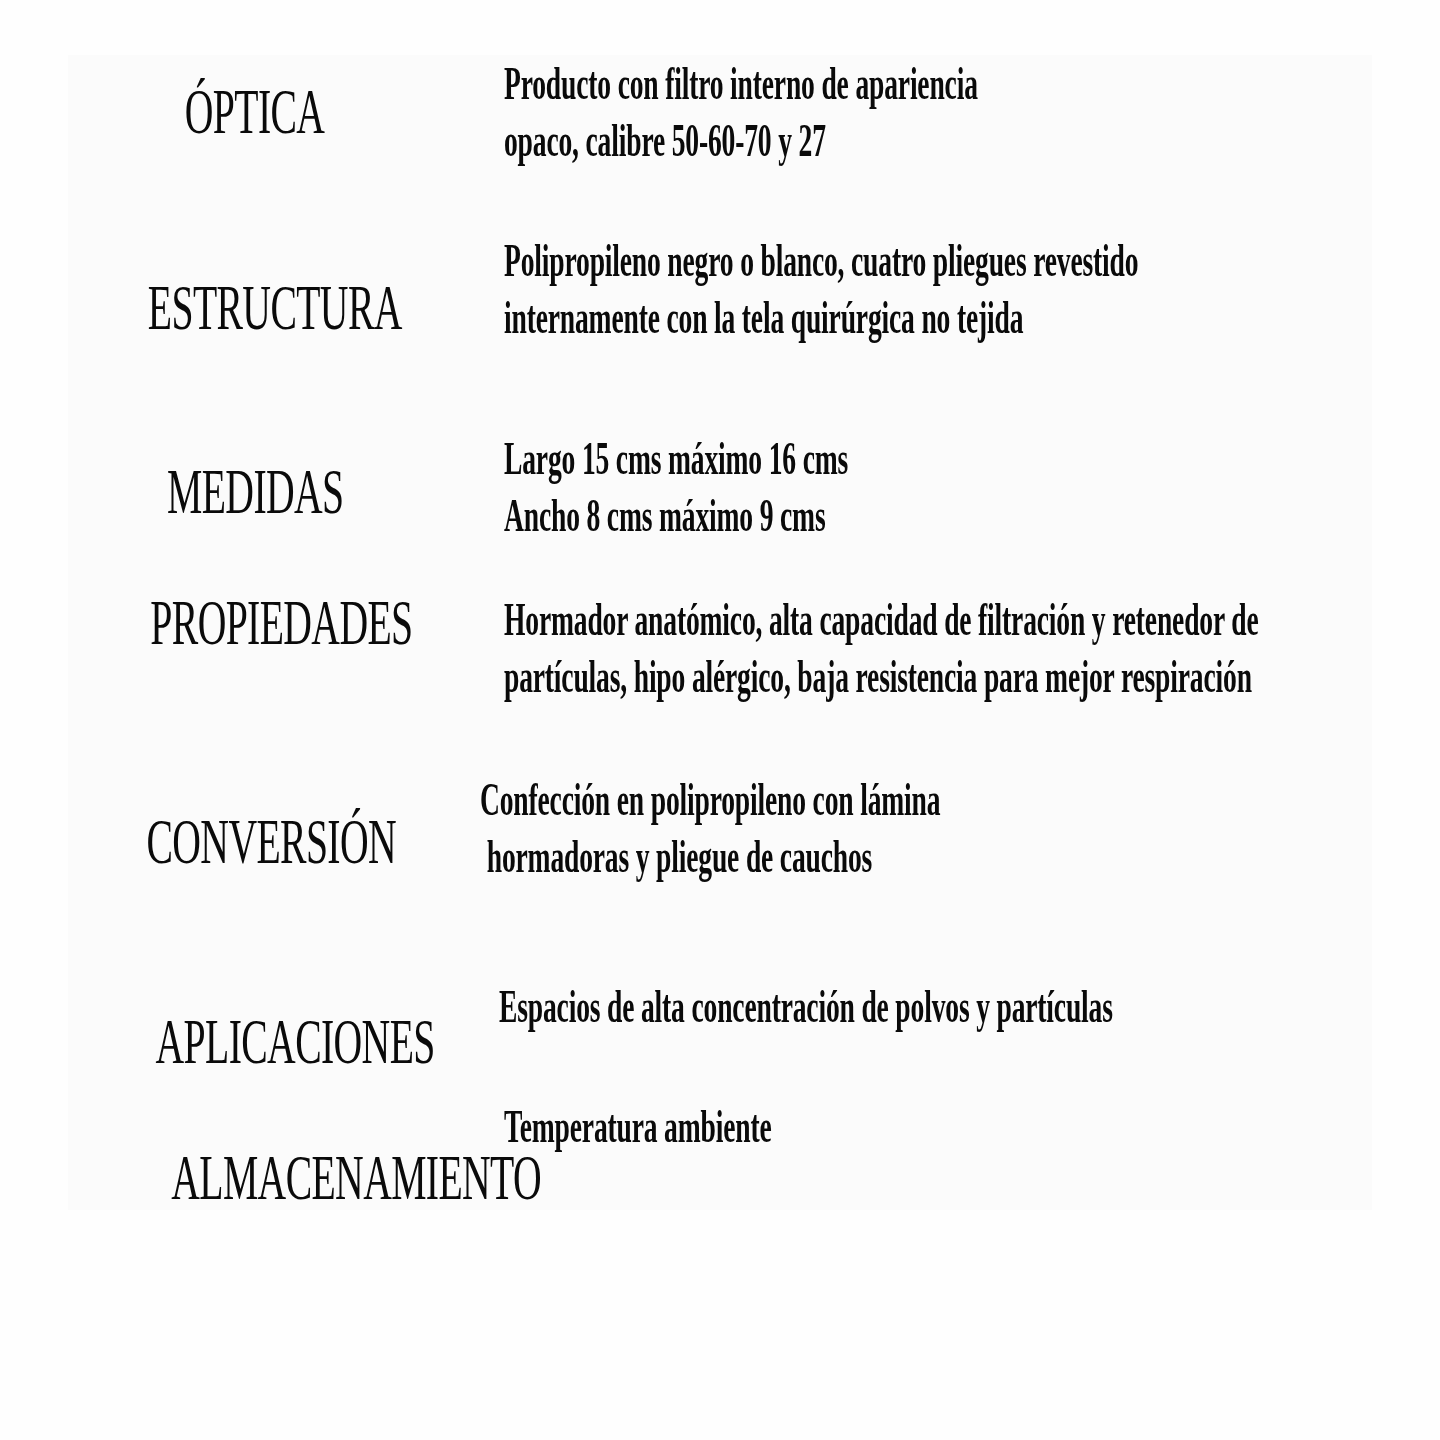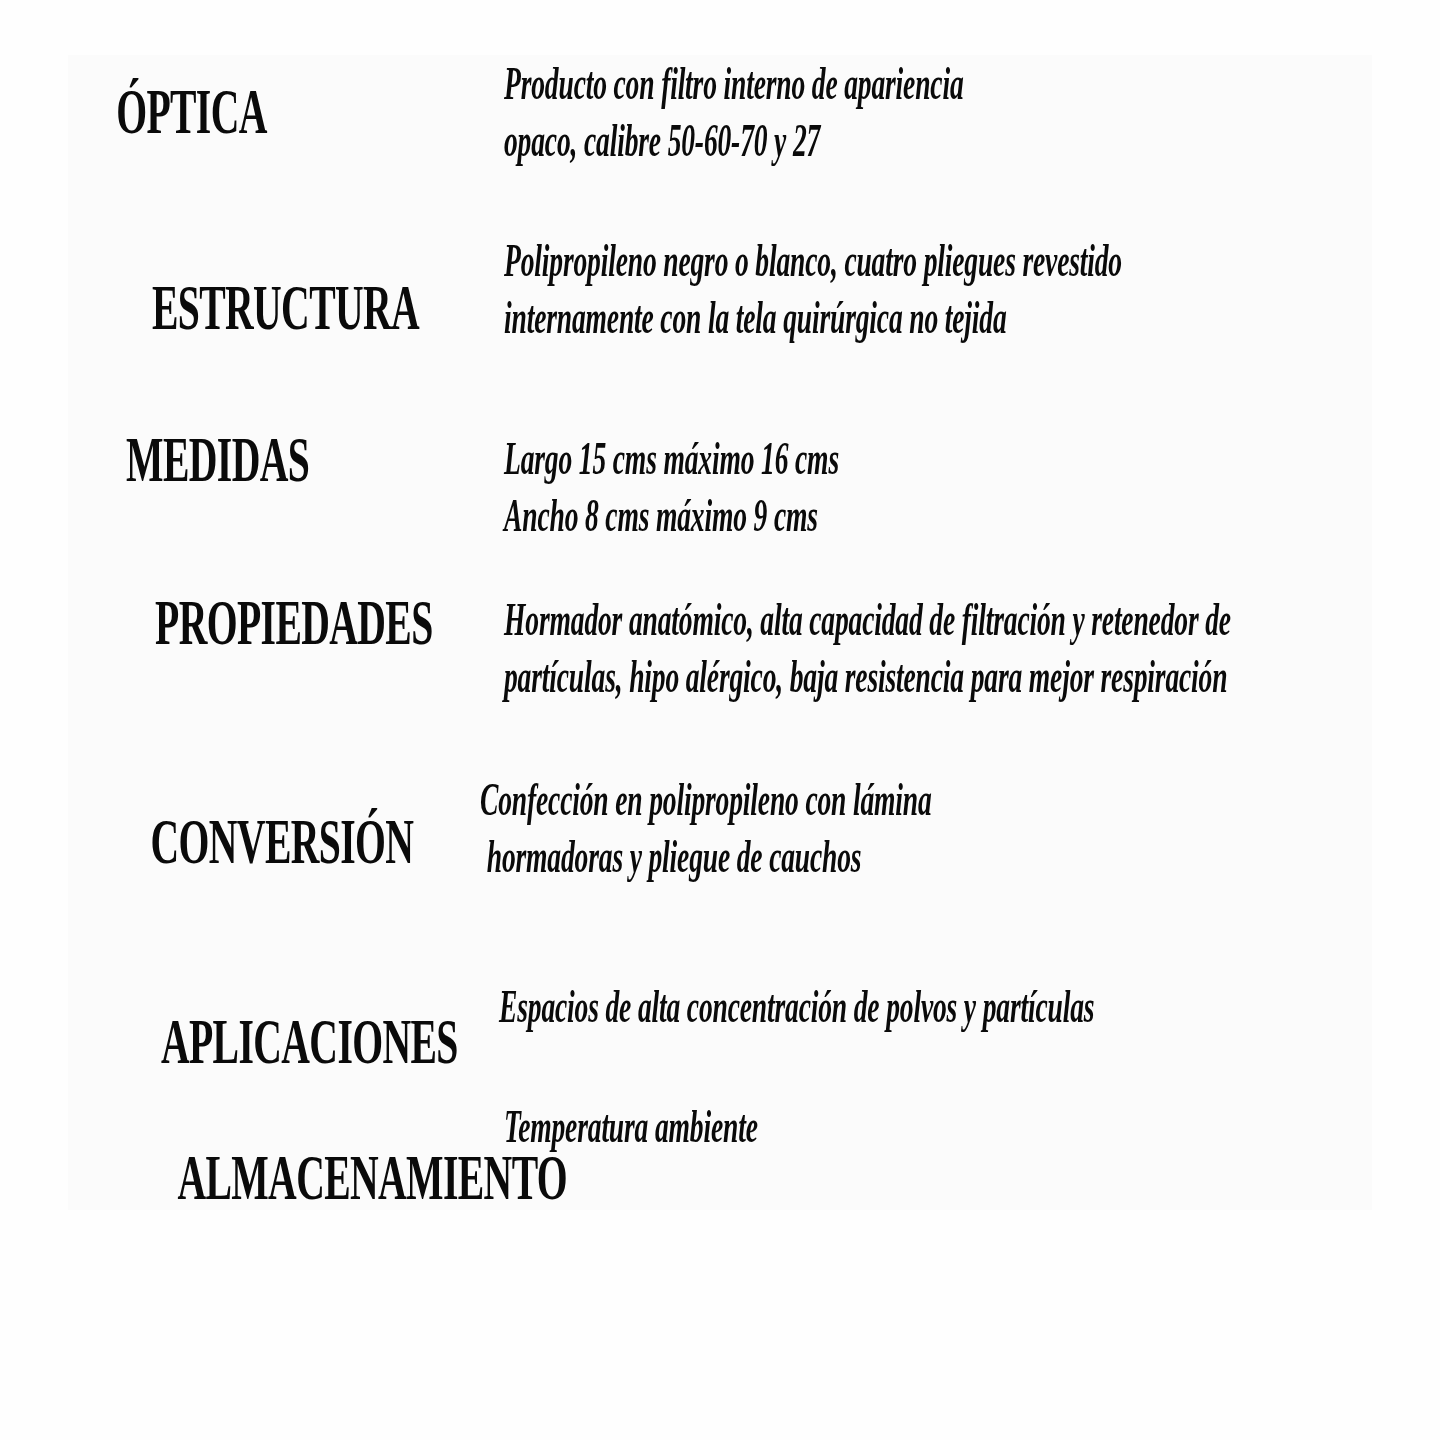--- a/index.html
+++ b/index.html
@@ -1,23 +1,23 @@
 <!DOCTYPE html>
 <html><head>
 <meta charset="utf-8">
 <style>
   html, body { margin:0; padding:0; }
   body { width:1440px; height:1440px; background:#fefefe; position:relative; overflow:hidden;
          font-family:"Liberation Serif", serif; color:#0a0a0a; }
   .panel { position:absolute; left:68px; top:55px; width:1304px; height:1155px; background:#fbfbfb; }
   .row { position:absolute; left:0; width:1440px; }
-  .label { position:absolute; left:70px; width:370px; white-space:nowrap;
-           font-weight:bold; font-size:64px; line-height:64px; letter-spacing:-1px; }
+  .label { position:absolute; left:70px; width:370px; text-align:center; white-space:nowrap;
+           font-weight:normal; font-size:64px; line-height:64px; letter-spacing:-1px; }
   .label span { display:inline-block; transform:scaleX(0.62); transform-origin:center; }
-  .desc { position:absolute; left:504px; white-space:nowrap; font-weight:bold; font-size:46px; line-height:57px;font-style:italic; }
+  .desc { position:absolute; left:504px; white-space:nowrap; font-weight:bold; font-size:46px; line-height:57px; }
   .desc div { transform:scaleX(0.6); transform-origin:left center; letter-spacing:-0.3px; }
 </style>
 </head>
 <body>
 
 <div class="panel"></div>
 
 <div class="row" style="top:0">
   <div class="label" style="top:80px"><span>ÓPTICA</span></div>
   <div class="desc" style="top:55px">
@@ -28,21 +28,21 @@
 
 <div class="row" style="top:0">
   <div class="label" style="top:276px"><span>ESTRUCTURA</span></div>
   <div class="desc" style="top:232px">
     <div>Polipropileno negro o blanco, cuatro pliegues revestido</div>
       <div>internamente con la tela quirúrgica no tejida</div>
   </div>
 </div>
 
 <div class="row" style="top:0">
-  <div class="label" style="top:428px"><span>MEDIDAS</span></div>
+  <div class="label" style="top:460px"><span>MEDIDAS</span></div>
   <div class="desc" style="top:430px">
     <div>Largo 15 cms máximo 16 cms</div>
       <div>Ancho 8 cms máximo 9 cms</div>
   </div>
 </div>
 
 <div class="row" style="top:0">
   <div class="label" style="top:591px"><span>PROPIEDADES</span></div>
   <div class="desc" style="top:591px">
     <div>Hormador anatómico, alta capacidad de filtración y retenedor de</div>

